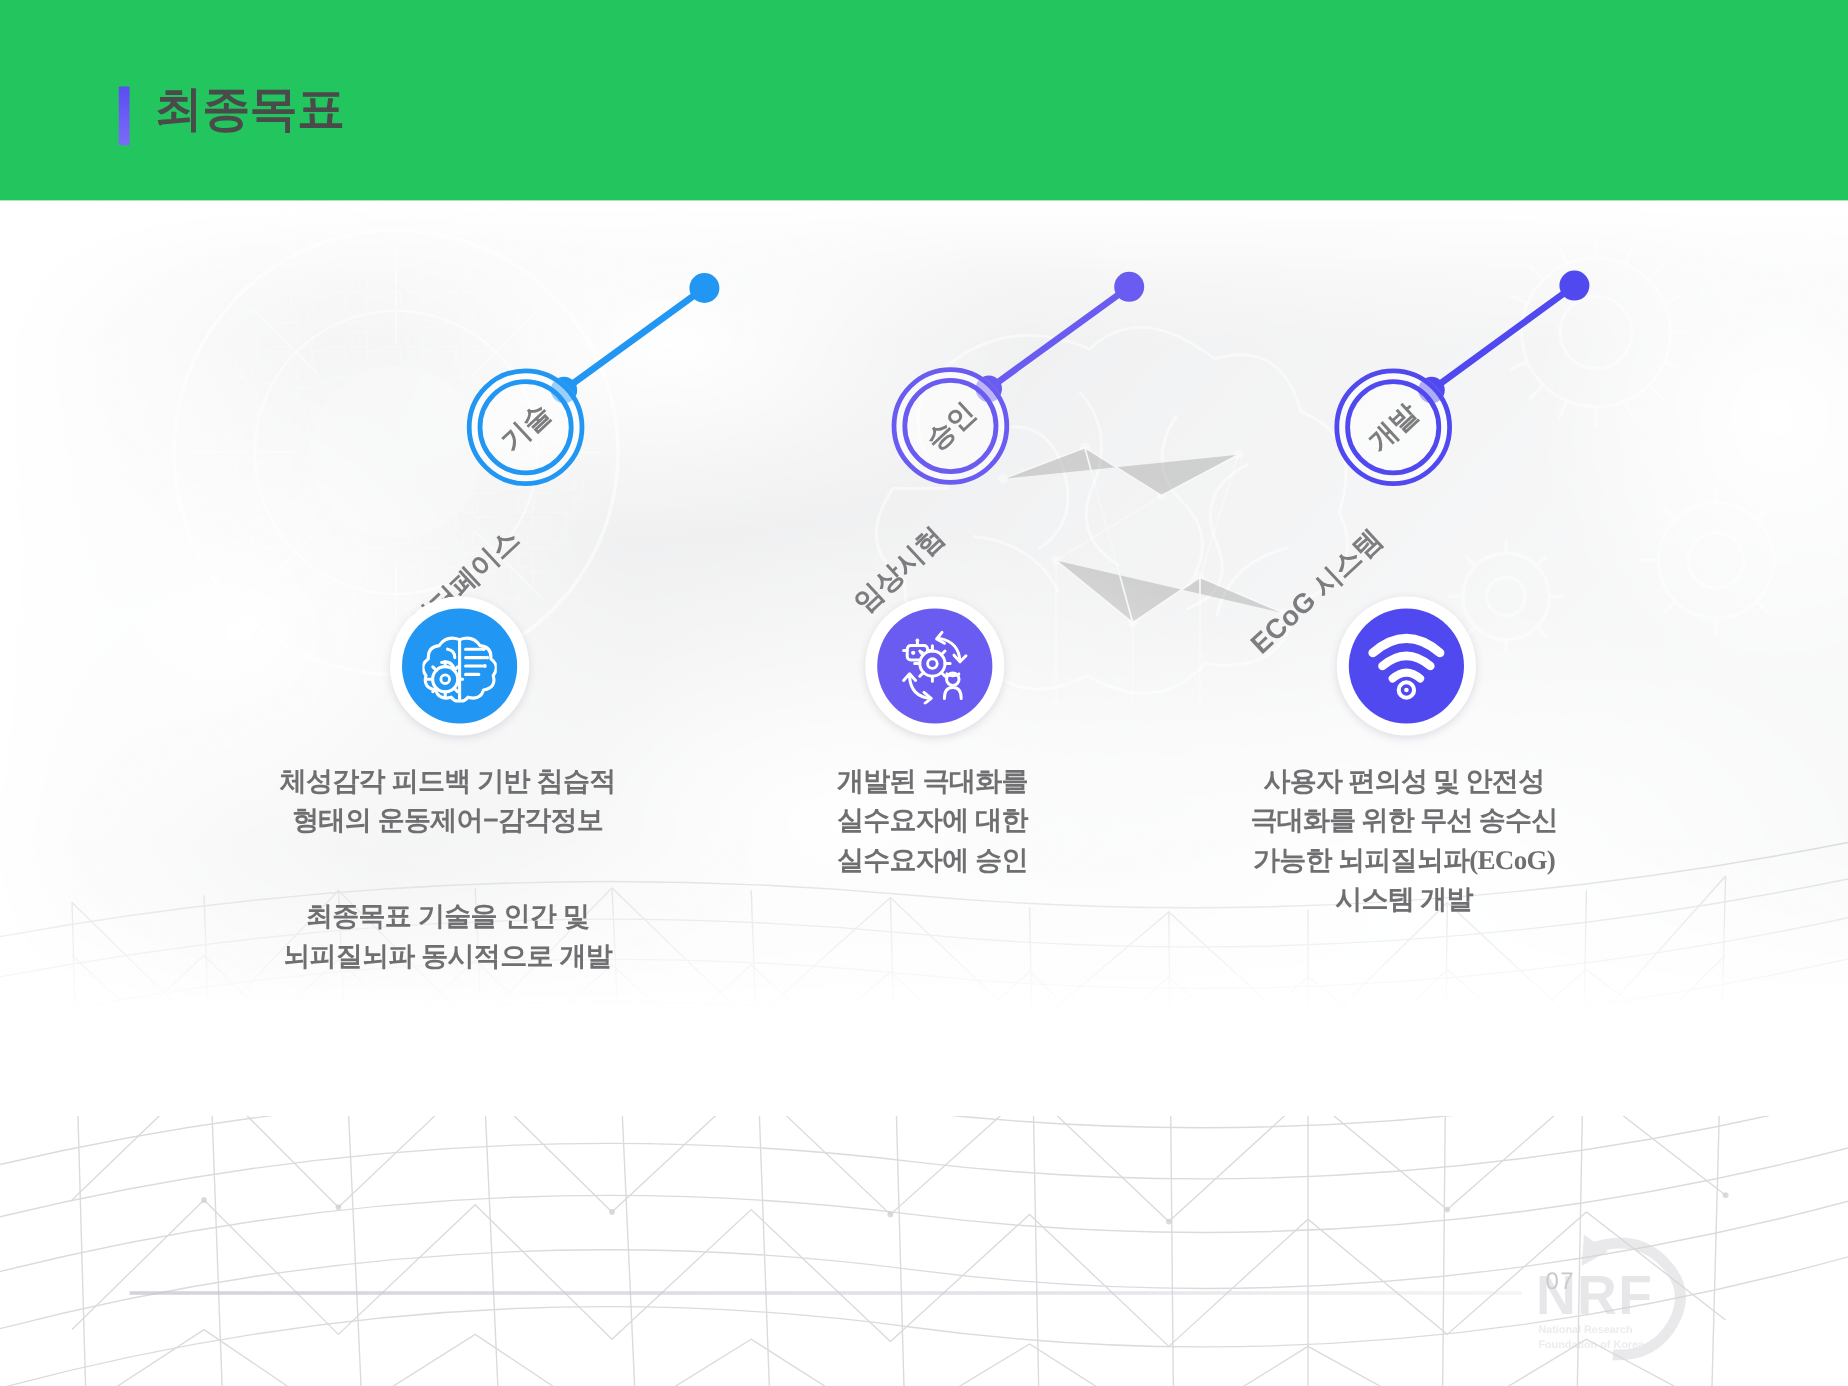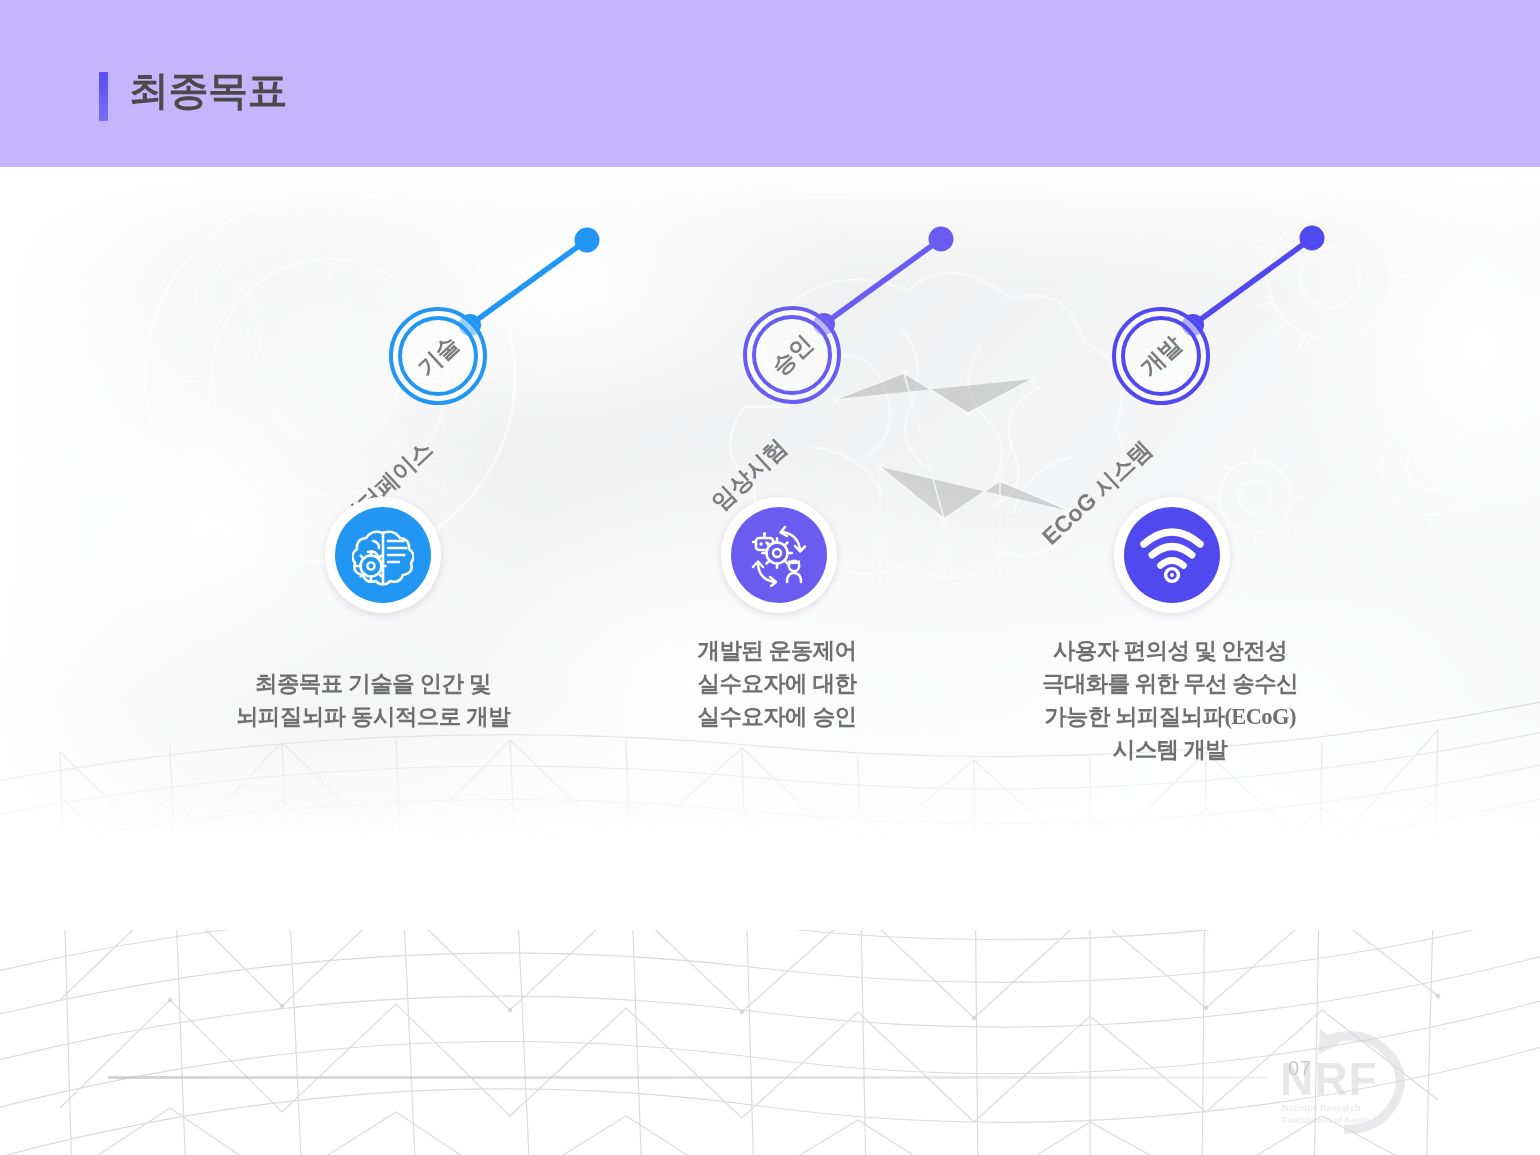--- a/index.html
+++ b/index.html
@@ -63,21 +63,21 @@
     width: 330px; height: 700px;
     background: linear-gradient(to right, rgba(255,255,255,0.92) 0%, rgba(255,255,255,0.2) 60%, rgba(255,255,255,0) 100%);
     pointer-events: none;
   }
 
   
   .header {
     position: absolute;
     left: 0; top: 0;
     width: 1540px; height: 167px;
-    background: #c4b5fd;
+    background: #22c55e;
     z-index: 20;
   }
   .title-accent {
     position: absolute;
     left: 99px; top: 72px;
     width: 9px; height: 49px;
     background: linear-gradient(to bottom, #5a4df2 0%, #6d5ef5 55%, #7b6bf7 100%);
     border-radius: 1px;
   }
   .title-text {
@@ -436,20 +436,24 @@
                        M-7.4 -7.4 L-10.3 -10.3 M7.4 -7.4 L10.3 -10.3
                        M-7.4 7.4 L-10.3 10.3 M7.4 7.4 L10.3 10.3"></path>
             </g>
           </g>
         </svg>
       </div>
     </div>
 
     <div class="caption" style="left:-45px; top:634px; width:550px;">
       <p>
+        <span>체성감각 피드백 기반 침습적</span><br>
+        <span>형태의 운동제어−감각정보</span>
+      </p>
+      <p>
         <br>
         <span>최종목표 기술을 인간 및</span><br>
         <span>뇌피질뇌파 동시적으로 개발</span>
       </p>
     </div>
   </div>
 
   <div class="pillar pillar-2">
 
     <div class="connector">
@@ -504,21 +508,21 @@
                        M-7.4 -7.4 L-10.5 -10.5 M7.4 -7.4 L10.5 -10.5
                        M-7.4 7.4 L-10.5 10.5 M7.4 7.4 L10.5 10.5"></path>
             </g>
           </g>
         </svg>
       </div>
     </div>
 
     <div class="caption" style="left:-20px; top:634px; width:500px;">
       <p>
-        <span>개발된 운동제어</span><br>
+        <span>개발된 극대화를</span><br>
         <span>실수요자에 대한</span><br>
         <span>실수요자에 승인</span>
       </p>
     </div>
   </div>
 
   <div class="pillar pillar-3">
 
     <div class="connector">
       <svg width="460" height="460" viewBox="0 0 460 460" xmlns="http://www.w3.org/2000/svg">

